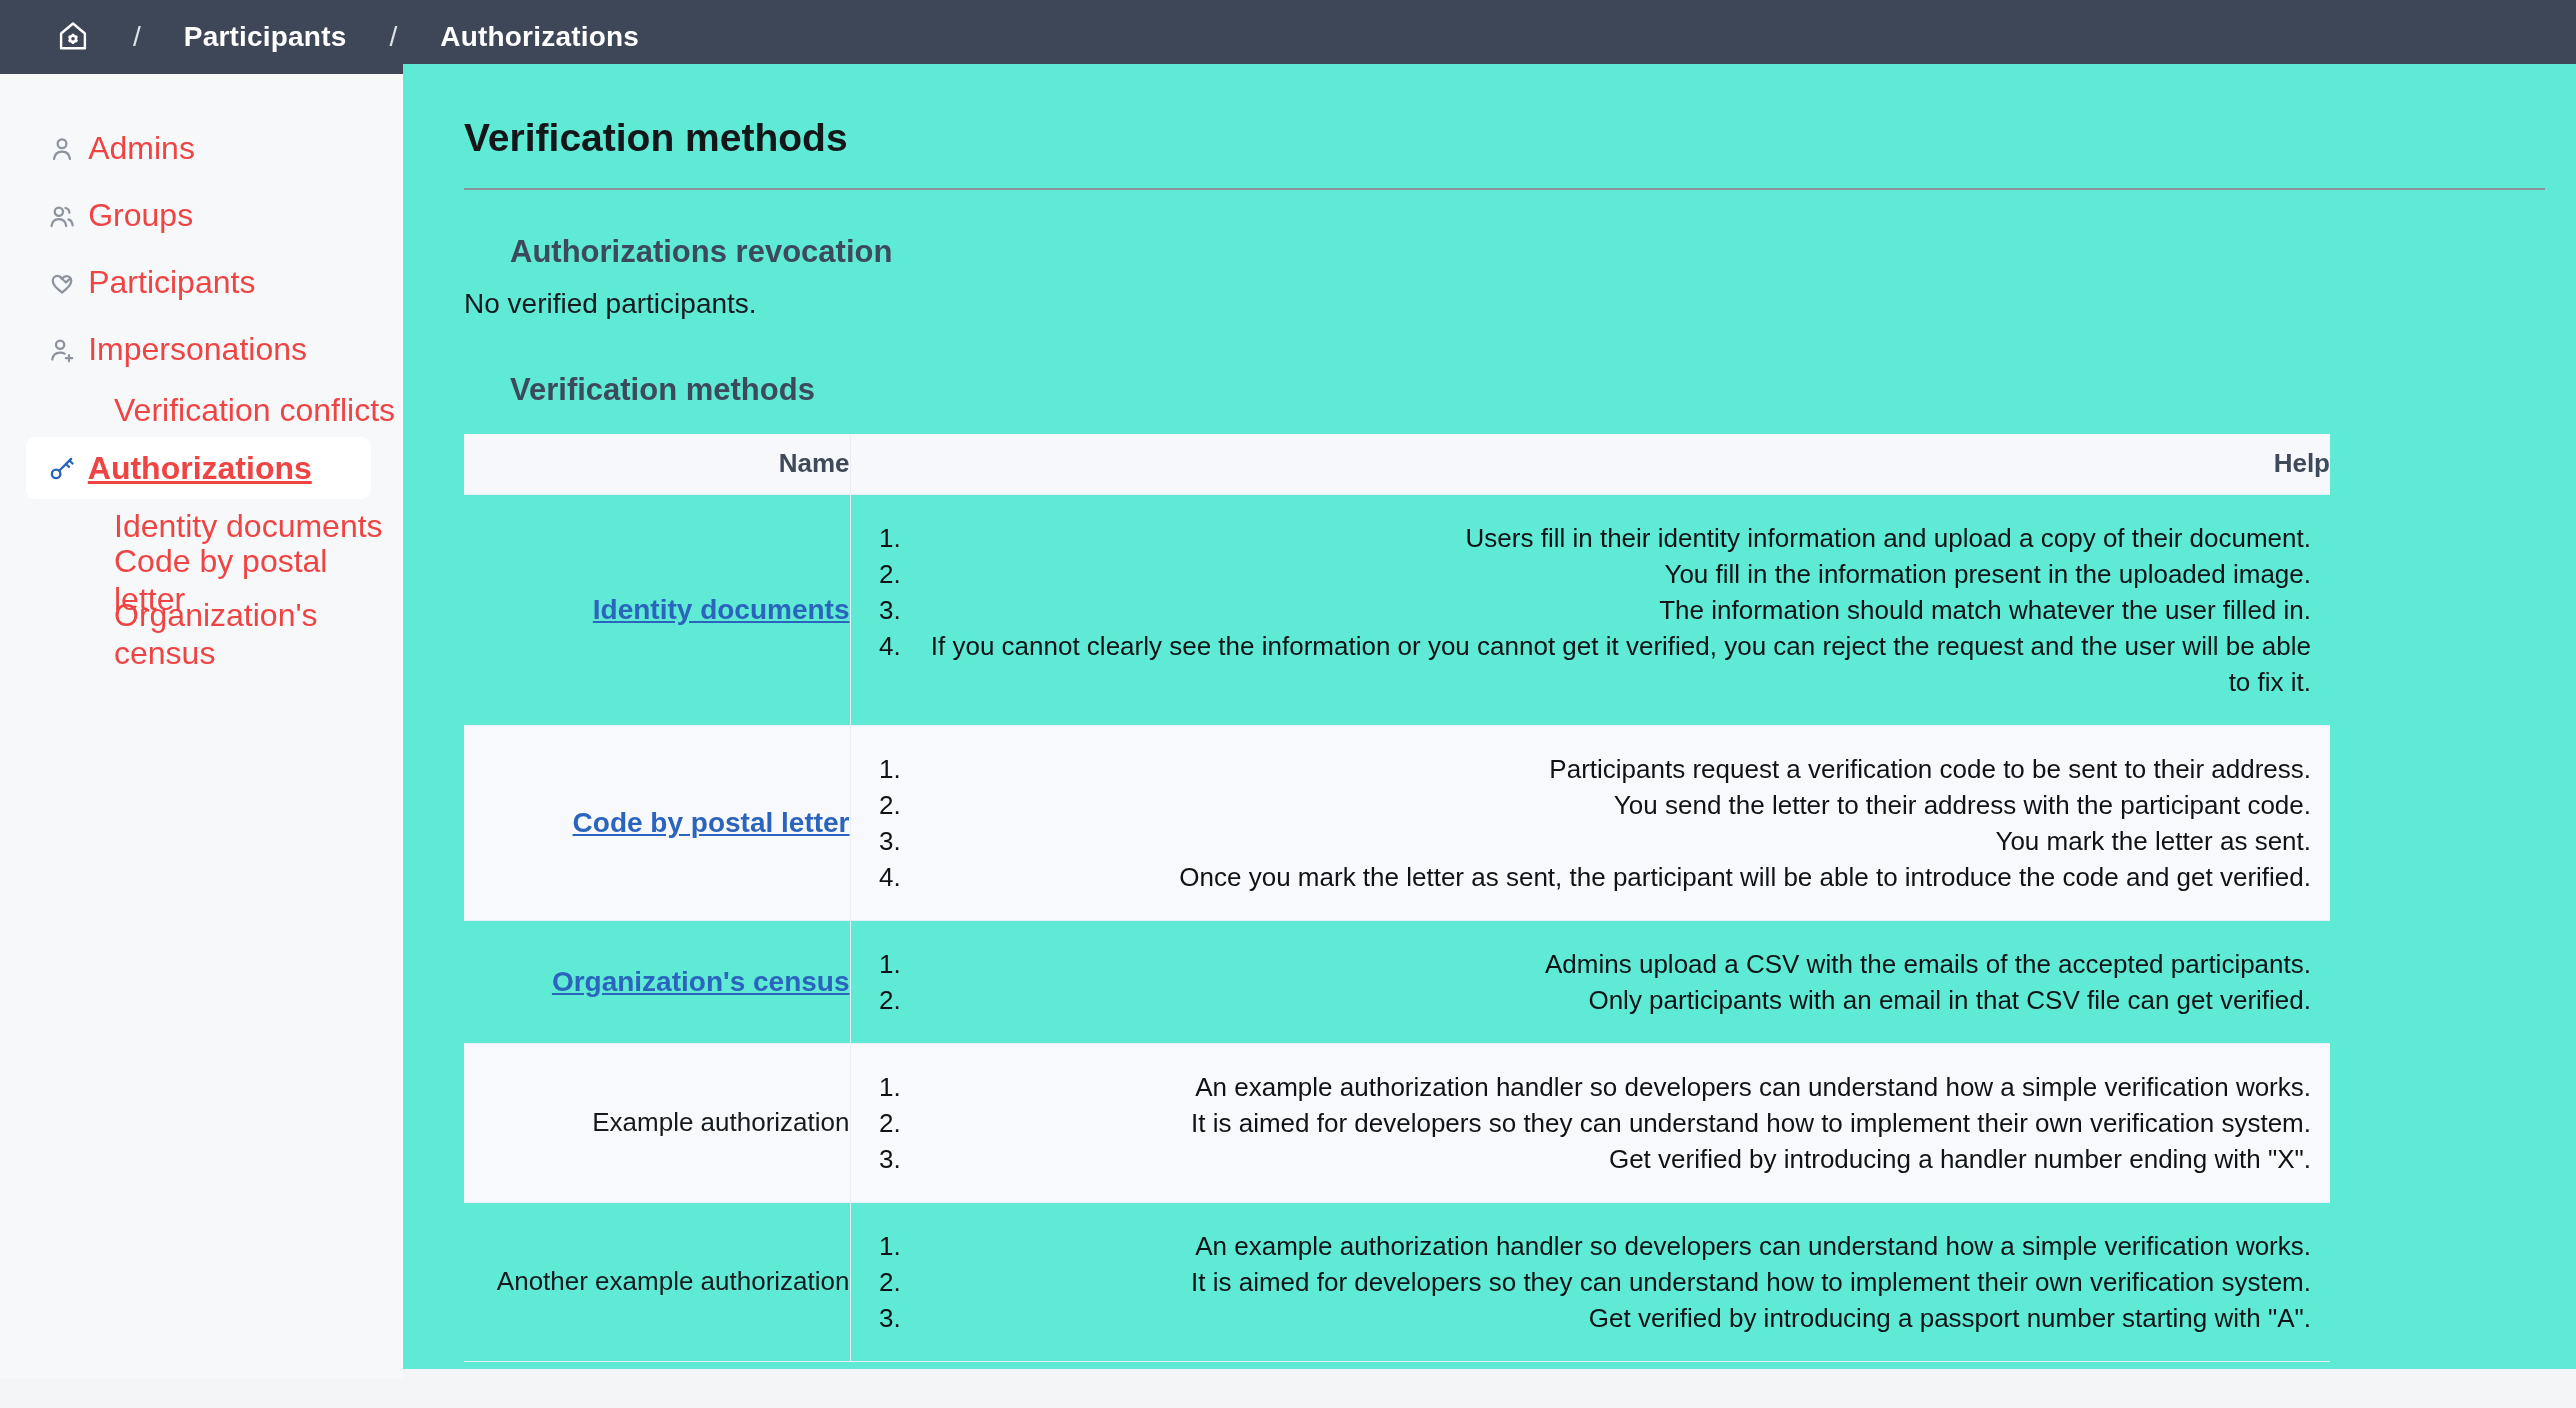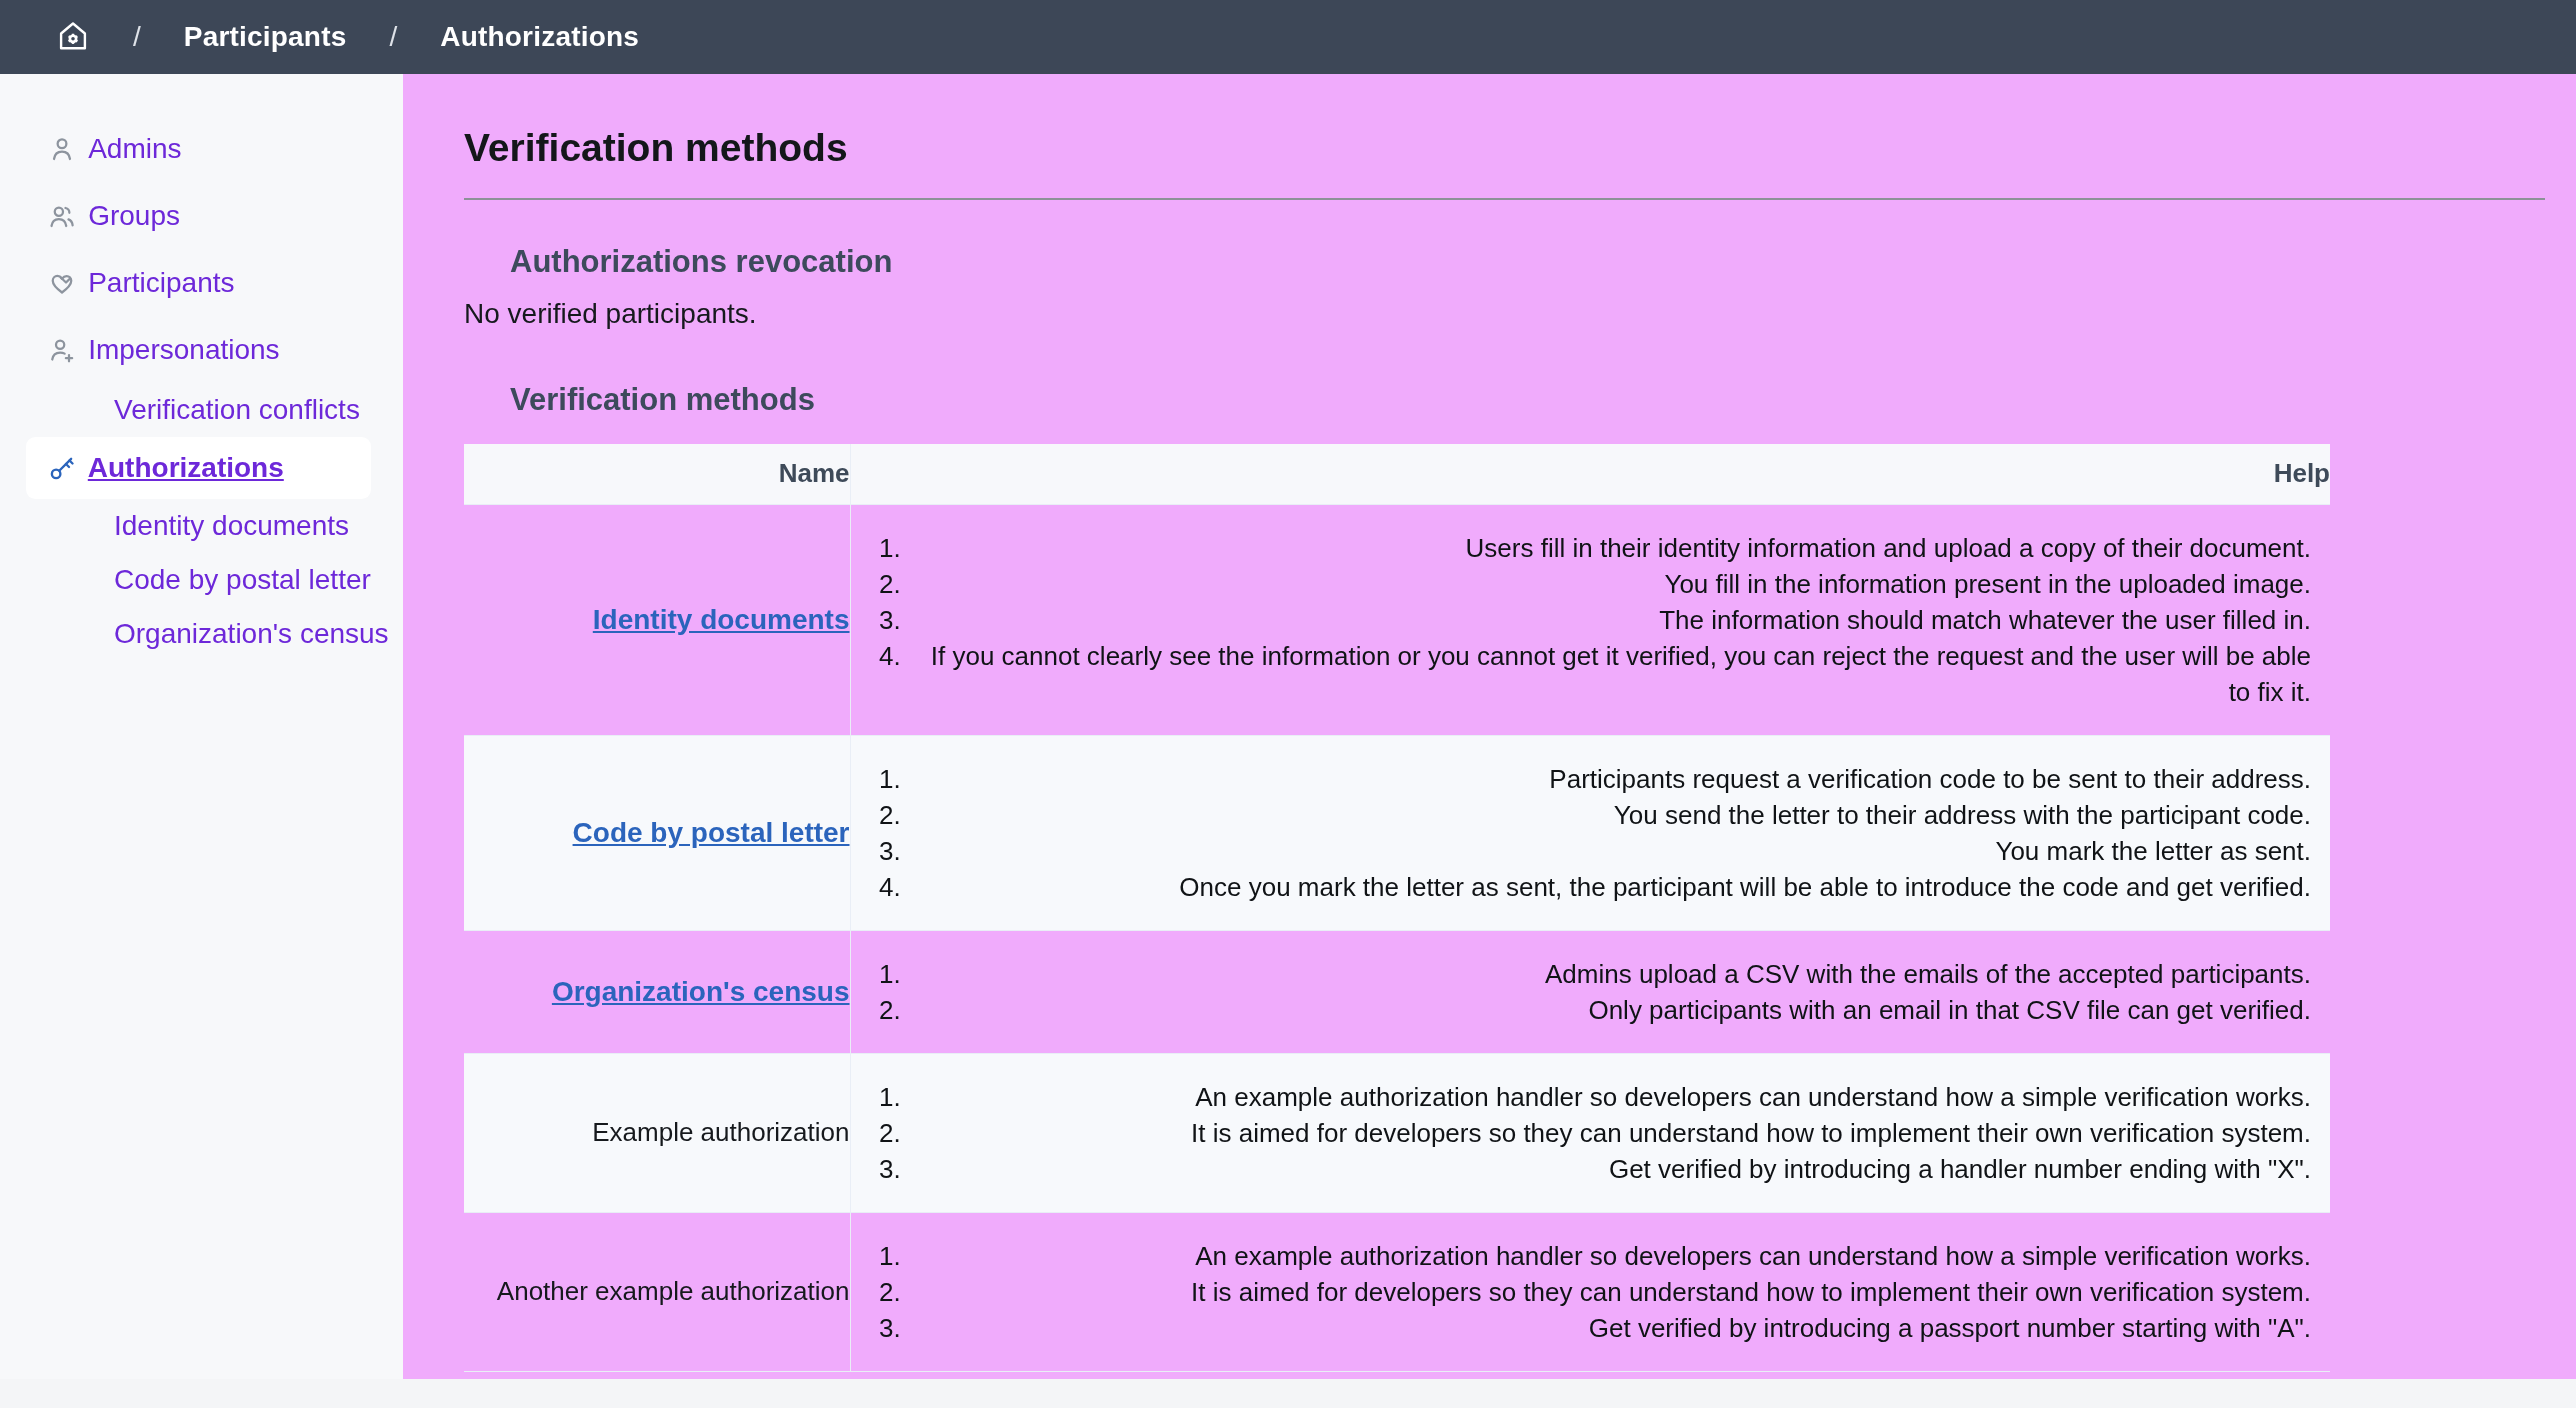--- a/index.html
+++ b/index.html
@@ -34,36 +34,36 @@
     padding-top: 41px;
   }
   .side-item {
     display: flex; align-items: center;
     height: 67px;
     padding-left: 47px;
     cursor: pointer;
   }
   .side-item .icon { width: 30px; height: 30px; margin-right: 11.2px; flex: 0 0 30px; }
   .side-item a {
-    color: #6d28d9; text-decoration: none; font-size: 28px; line-height: 1.2;
+    color: #ef4444; text-decoration: none; font-size: 32px; line-height: 1.2;
   }
   .side-item.sub { height: 54px; padding-left: 114px; }
   .side-item.active {
     background: #ffffff;
     border-radius: 9.4px;
     margin: 0 32px 0 26px;
     padding-left: 20.6px;
     height: 62px;
   }
   .side-item.active a { font-weight: 700; text-decoration: underline; }
 
   
   .main {
-    position: absolute; top: 74px; left: 403px; width: 2173px; height: 1305px;
-    background: #f0abfc;
+    position: absolute; top: 64px; left: 403px; width: 2173px; height: 1305px;
+    background: #5eead4;
     padding: 52px 18px 0 61px;
   }
   h1.page-title { font-size: 39px; font-weight: 700; color: #14171a; }
   .rule { border: 0; border-top: 2.8px solid #8c9197; margin-top: 28px; width: 2081px; }
   h2.section-heading { font-size: 31px; font-weight: 700; color: #3d4a5c; margin-left: 46px; }
   .revocation-heading { margin-top: 44px; }
   .plain-text { margin-top: 18px; font-size: 28px; color: #16191d; }
   .methods-heading { margin-top: 52px; }
 
   

